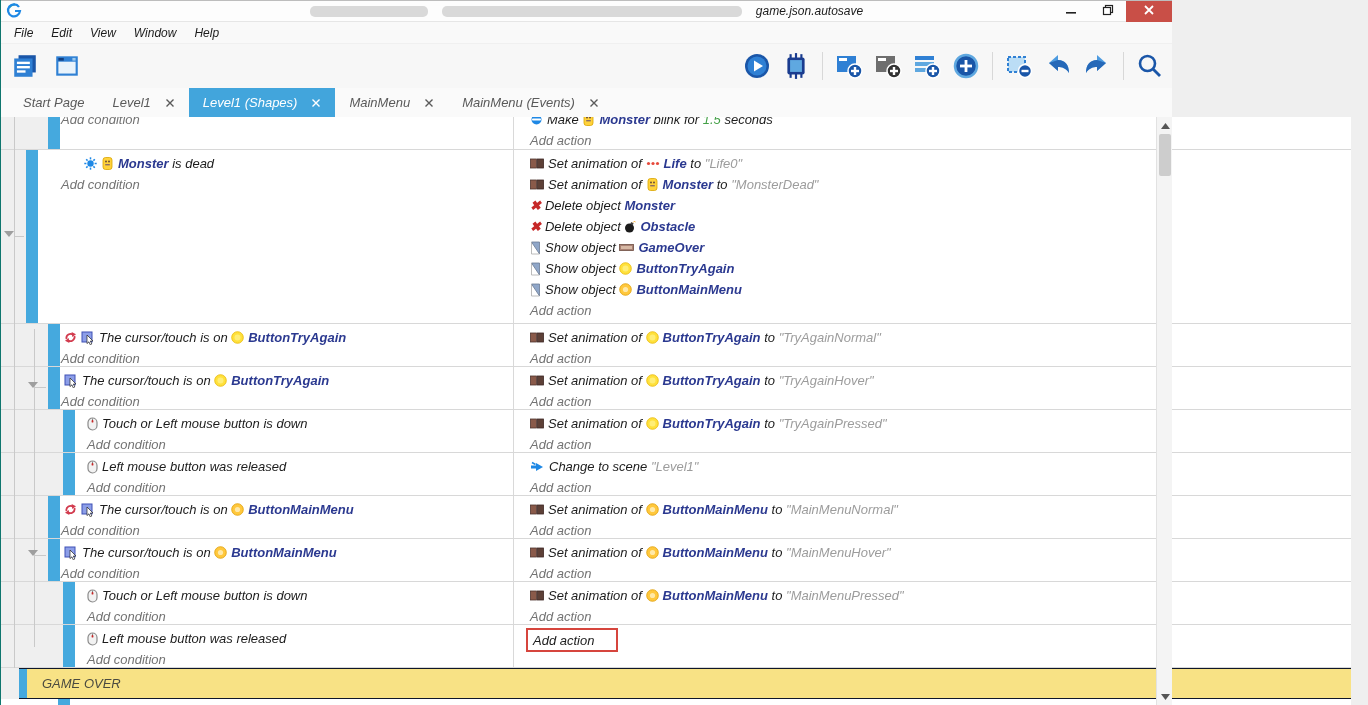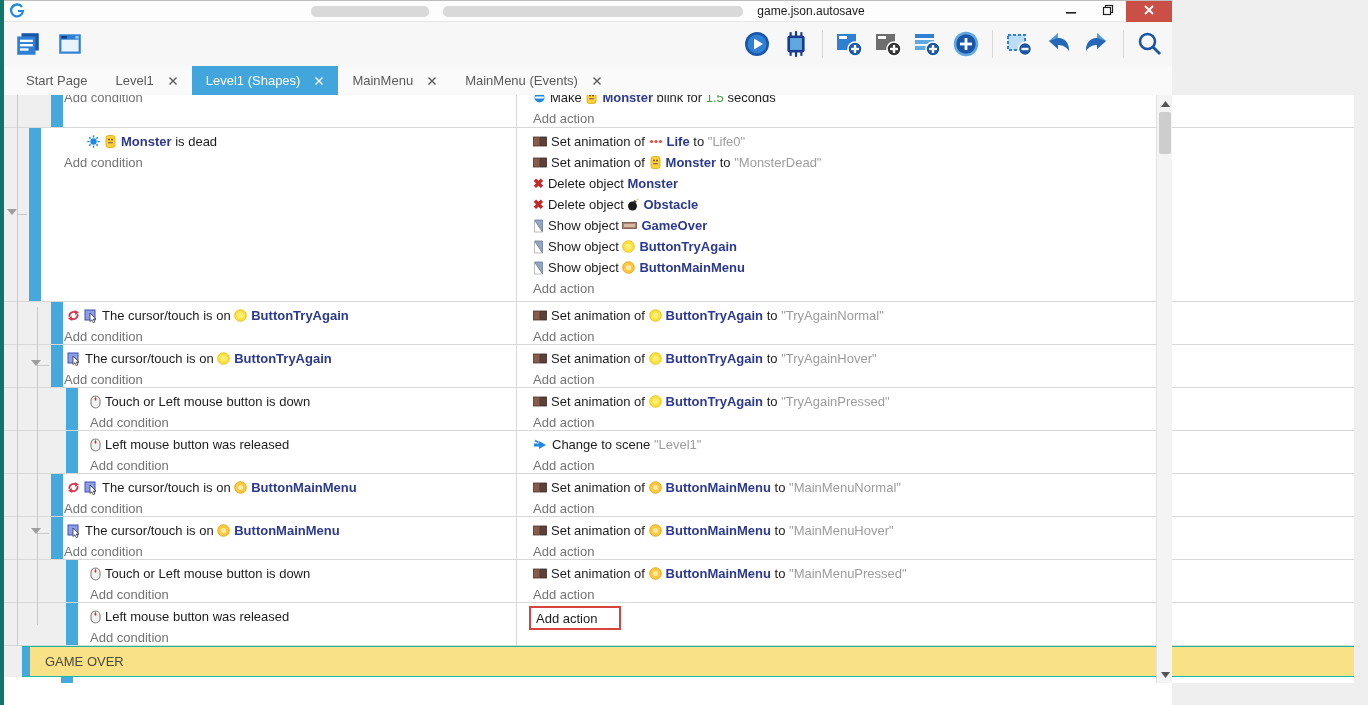--- a/index.html
+++ b/index.html
@@ -2,21 +2,21 @@
 <html><head>
 <meta charset="utf-8">
 <style>
   * { box-sizing: border-box; }
   html,body { margin:0; padding:0; }
   body {
     width:1368px; height:705px; overflow:hidden;
     font-family:"Liberation Sans", sans-serif;
     background:#EFEFEF;
   }
-  .window { width:1172px; height:705px; border-left:4px solid #0f766e; background:#fff; position:relative; }
+  .window { width:1172px; height:705px; border-left:1px solid #0f766e; background:#fff; position:relative;font-style:italic; }
 
   
   .titlebar { height:22px; background:#FDFDFD; border-top:1px solid #BDBDBD; border-bottom:1px solid #E6E6E6;
               display:flex; align-items:center; position:relative; }
   .titlebar .logo { margin-left:5px; width:16px; height:16px; display:inline-flex; }
   .title-center { position:absolute; left:0; right:0; top:0; bottom:0; display:flex; align-items:center; justify-content:center; gap:14px; pointer-events:none; }
   .blur-blob { height:11px; border-radius:5px; background:#D9D9D9; }
   .title-text { font-size:12px; color:#1c1c1c; }
   .win-controls { margin-left:auto; display:flex; height:21px; }
   .win-btn { width:37px; height:21px; display:flex; align-items:center; justify-content:center; cursor:default; }
@@ -53,21 +53,21 @@
   .iline { height:21px; display:flex; align-items:center; font-size:13px; color:#1c1c1c; white-space:pre; }
   .iline .s-icon { display:inline-flex; margin-right:4px; align-items:center; }
   .iline .obj { color:#2B3990; font-weight:bold; }
   .iline .str { color:#9C9C9C; }
   .iline .num { color:#43A047; }
   .pline { height:20px; display:flex; align-items:center; font-size:13px; color:#737373; }
   .pline.hl { color:#1c1c1c; border:2px solid #D6453D; width:92px; height:24px; margin-left:-4px; padding-left:5px; background:#fff; }
   .del-x { color:#C62828; font-weight:bold; font-size:13px; line-height:1; }
 
   
-  .row.comment-row { border-bottom:none; background:#14b8a6; }
+  .row.comment-row { border-bottom:none; background:#0f172a; }
   .comment-bar { flex:none; width:8px; margin:1px 0; background:#45A9DE; }
   .comment-body { flex:1; margin:1px 0; background:#F8E285; display:flex; align-items:center; padding-left:15px;
                   font-size:13px; color:#4a4a40; }
   .row.sliver { border-bottom:none; background:#fff; }
   .sliver-bar { position:absolute; top:0; bottom:0; width:12px; background:#45A9DE; }
 
   
   .guides { position:absolute; left:0; top:0; width:70px; height:588px; pointer-events:none; }
   .vline { position:absolute; width:1px; background:#C9C9C9; }
   .hline { position:absolute; height:1px; background:#C9C9C9; }
@@ -109,20 +109,27 @@
             </svg></span>
         </div>
         <div class="win-btn close">
           <span class="wicon"><svg width="12" height="12" viewBox="0 0 12 12">
               <path d="M2 2 L10 10 M10 2 L2 10" stroke="#fff" stroke-width="1.8"></path>
             </svg></span>
         </div>
       </div>
   </div>
 
+  <div class="menubar">
+      <span class="menu-item">File</span>
+      <span class="menu-item">Edit</span>
+      <span class="menu-item">View</span>
+      <span class="menu-item">Window</span>
+      <span class="menu-item">Help</span>
+    </div>
 
   <div class="toolbar">
     <div class="tgroup-left">
         <button class="tbtn">
           <svg width="28" height="28" viewBox="0 0 26 26">
             <rect x="7" y="3" width="16" height="16" fill="#1A56A8"></rect>
             <rect x="3" y="6" width="17" height="17" fill="#2F80D4"></rect>
             <rect x="5.5" y="9" width="12" height="2.2" fill="#fff"></rect>
             <rect x="5.5" y="13" width="12" height="2.2" fill="#fff"></rect>
             <rect x="5.5" y="17" width="8" height="2.2" fill="#fff"></rect>

